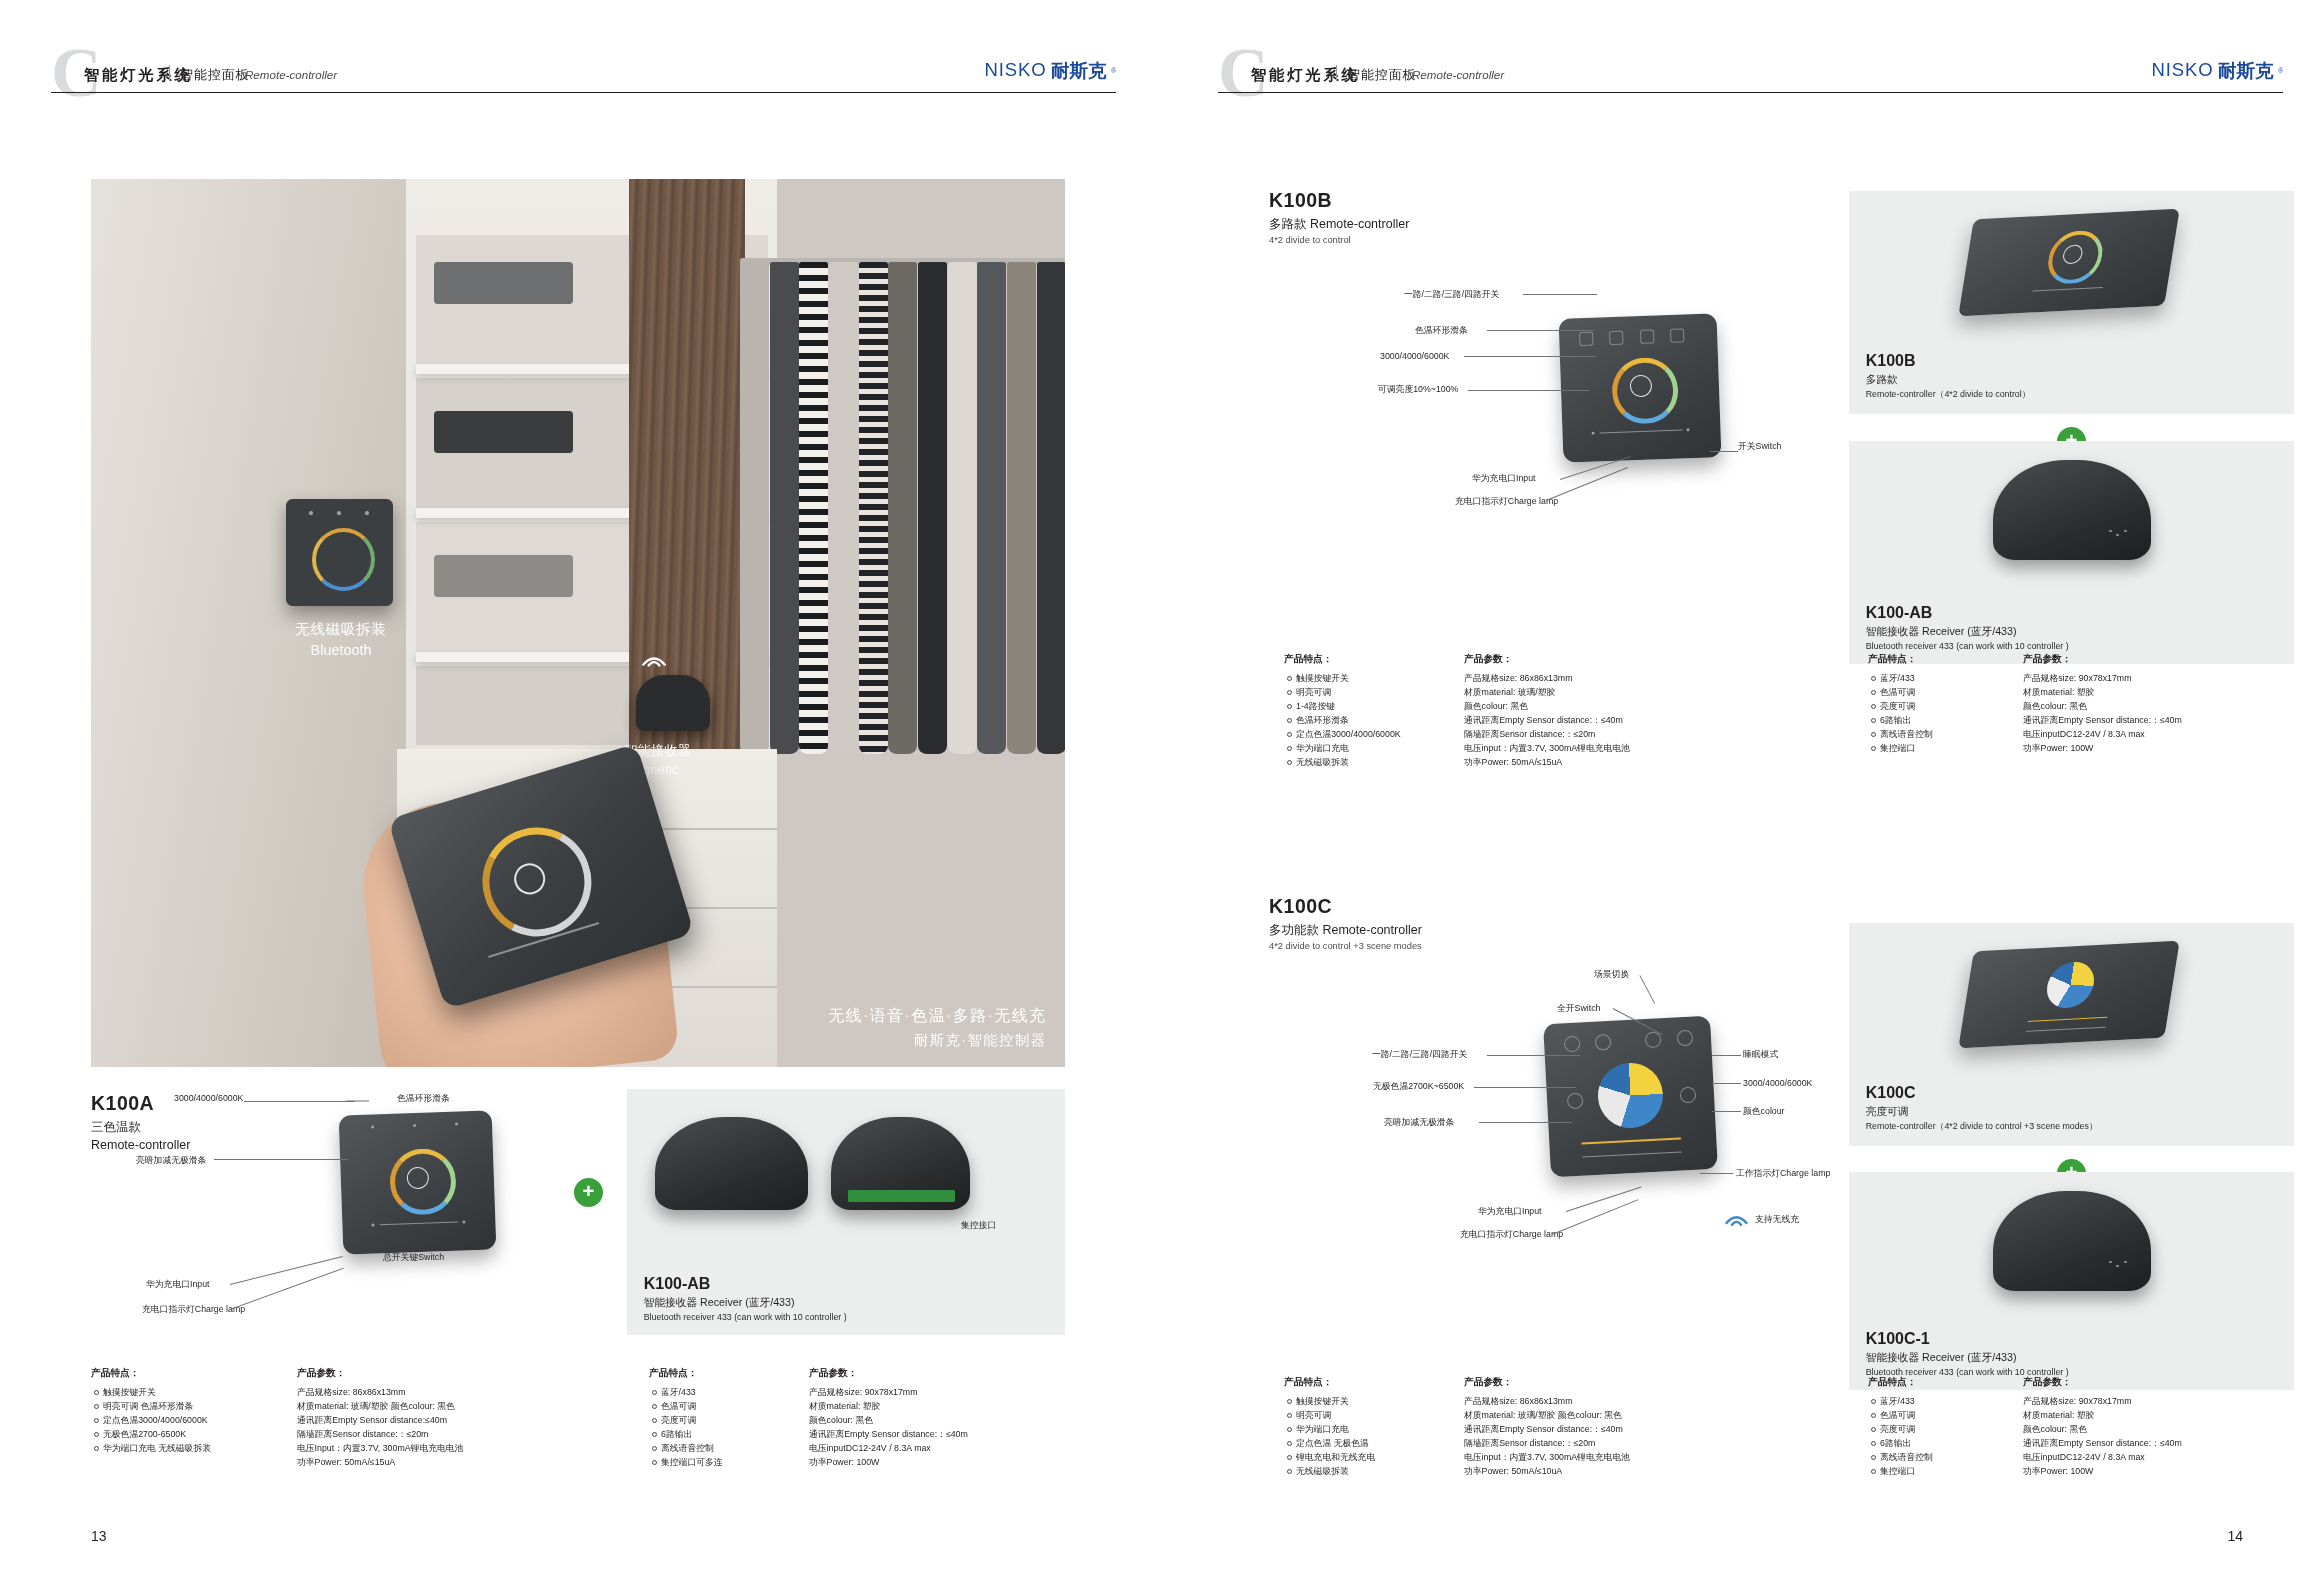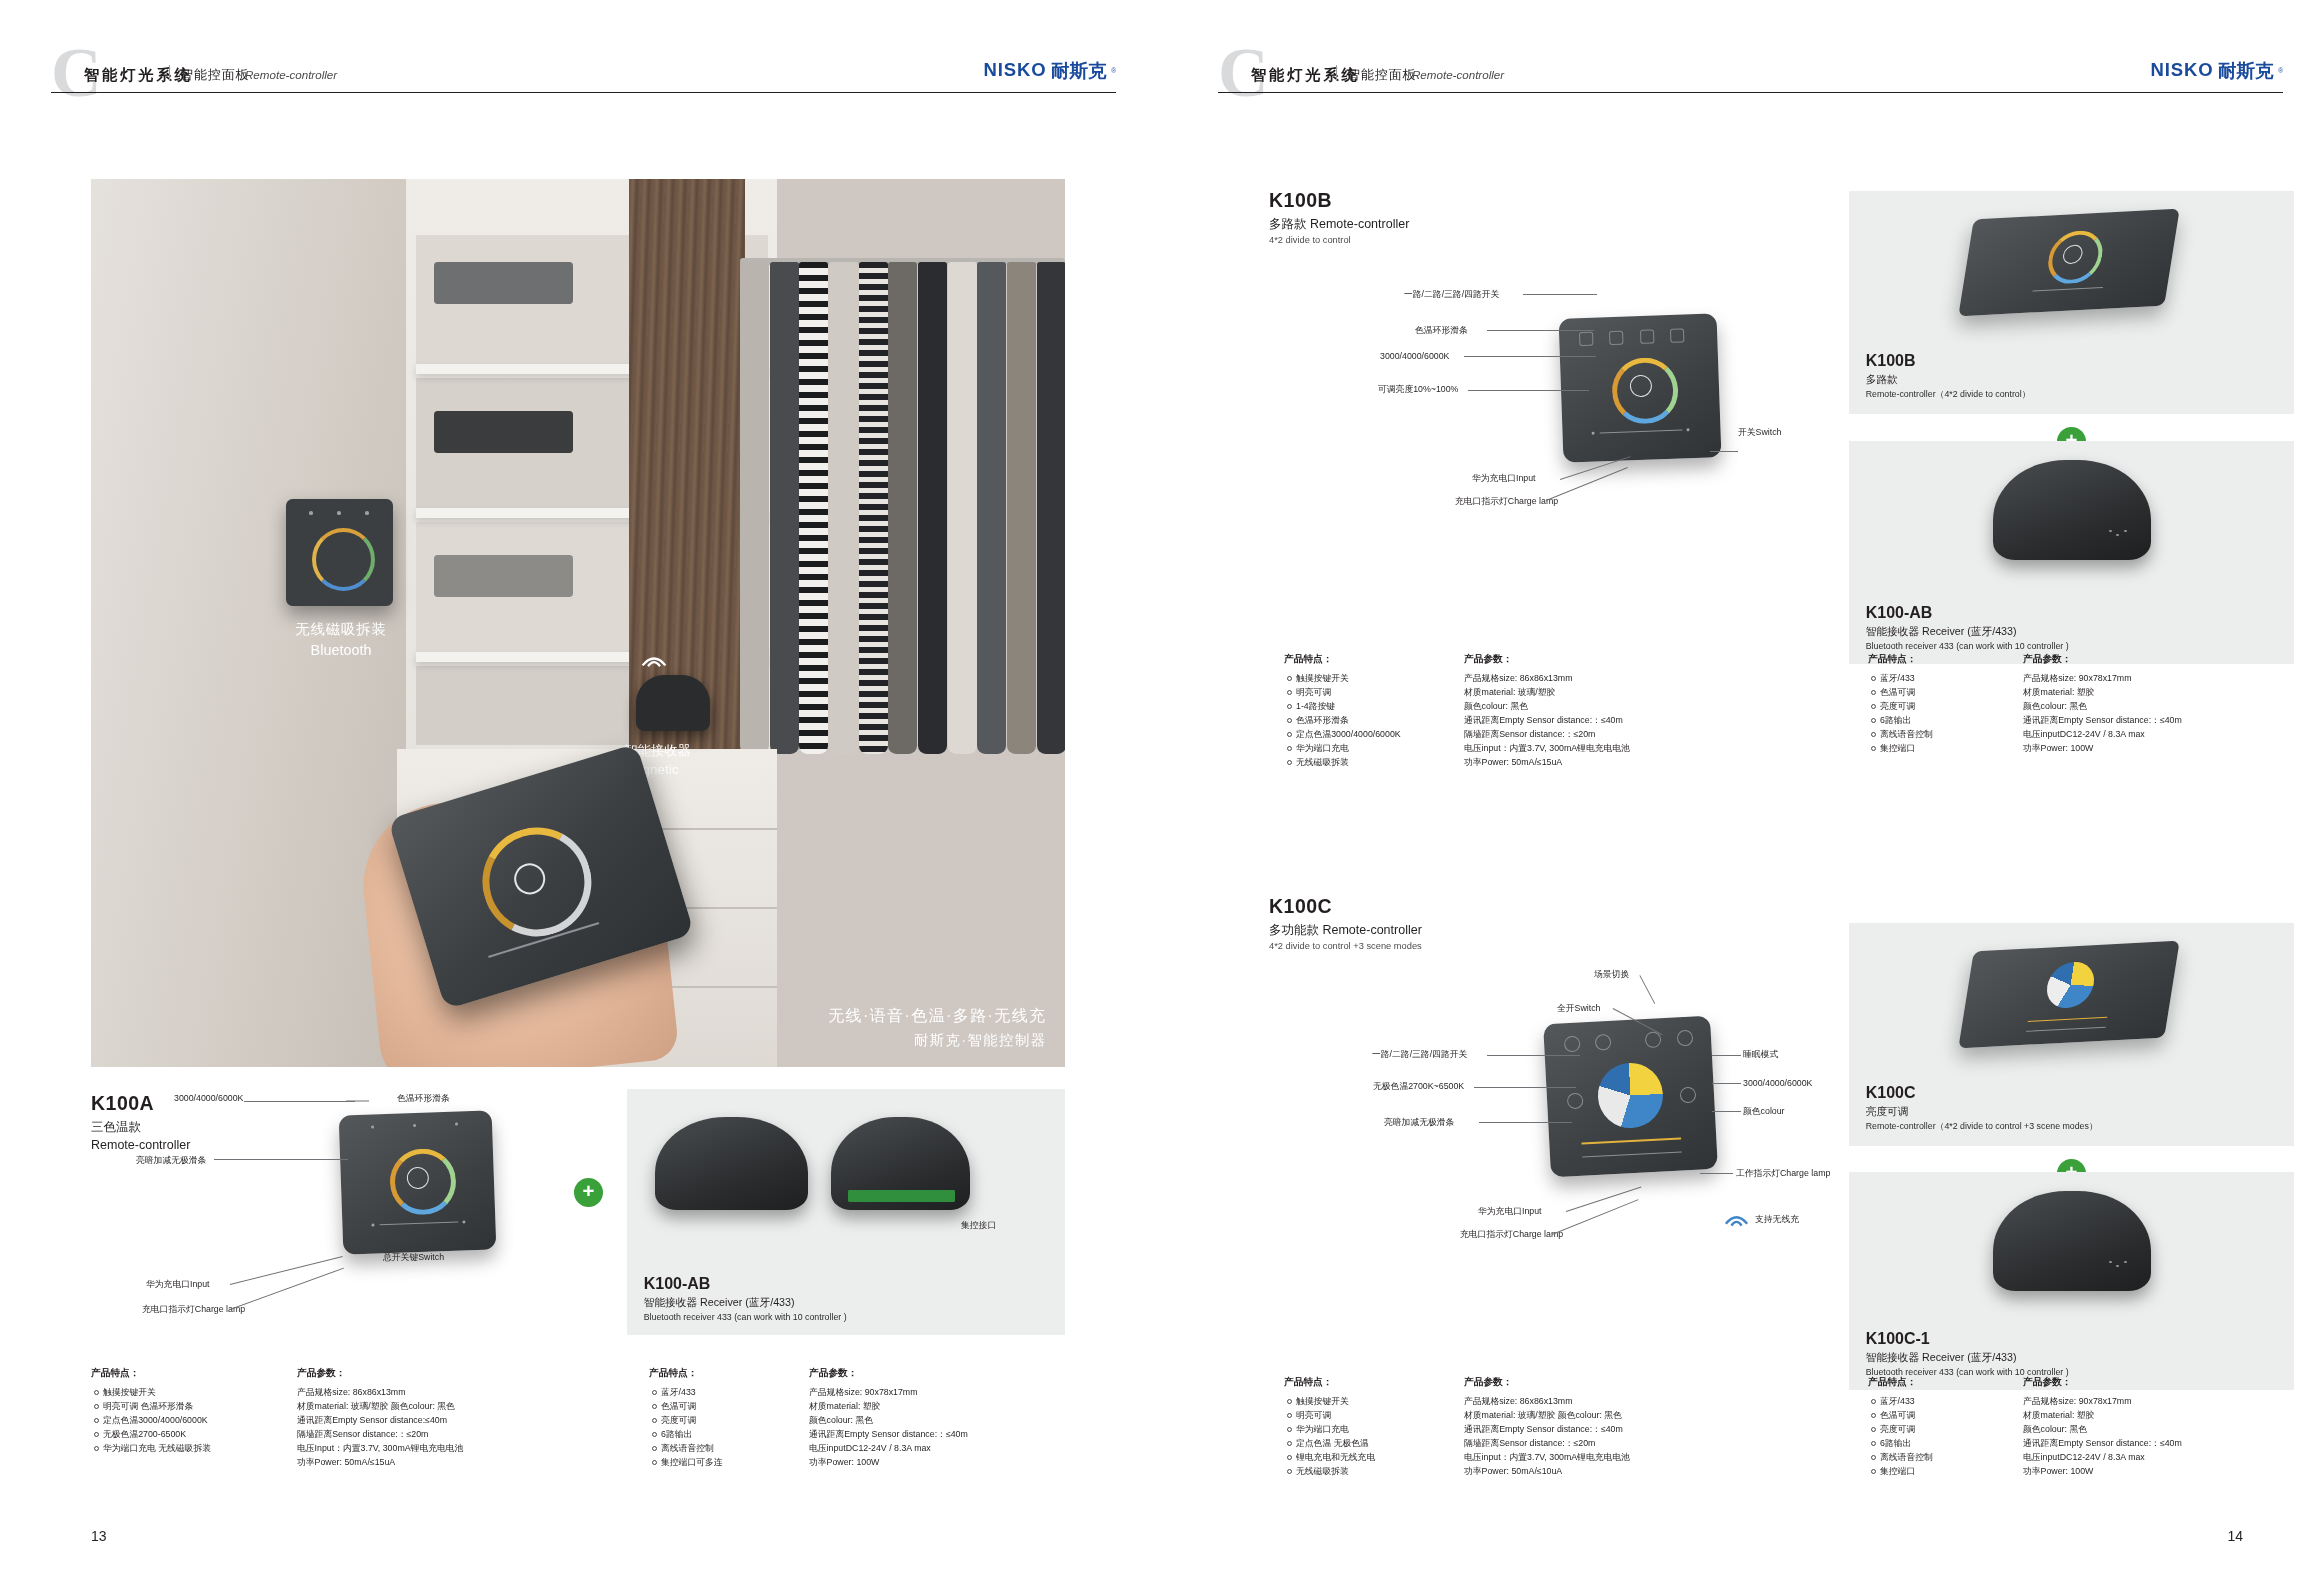--- a/index.html
+++ b/index.html
@@ -11,21 +11,21 @@
 
   
   .hdr{position:absolute;top:56px;left:51px;right:51px;height:51px;}
   .hdr .cmark{position:absolute;left:0;top:-17.6px;font-size:70px;line-height:70px;color:#d9dadb;font-weight:bold;font-family:"Liberation Serif",serif;}
   .hdr .t-cn{position:absolute;left:33px;top:9.3px;font-size:15.3px;letter-spacing:2.8px;font-weight:bold;color:#231f20;}
   .hdr .divider{position:absolute;left:118px;top:9.3px;width:0.9px;height:16px;background:#9a9b9c;}
   .hdr .t-cn2{position:absolute;left:129px;top:10.2px;font-size:13px;letter-spacing:0.9px;color:#231f20;}
   .hdr .t-en{position:absolute;left:194px;top:11.6px;font-size:11.6px;color:#4b4b4d;font-style:italic;}
   .hdr .rule{position:absolute;left:0;top:36px;right:0;height:1.4px;background:#231f20;}
   .brandwrap{position:absolute;right:0;top:1.9px;display:flex;align-items:center;gap:4.6px;}
-  .brand-n{font-size:18.5px;font-weight:bold;letter-spacing:0.9px;color:#1a4a9c;font-family:"Liberation Sans",sans-serif;}
+  .brand-n{font-size:18.5px;font-weight:normal;letter-spacing:0.9px;color:#1a4a9c;font-family:"Liberation Sans",sans-serif;}
   .brand-cn{font-size:18.5px;font-weight:bold;color:#1a4a9c;}
   .brand-r{font-size:6.5px;vertical-align:super;color:#1a4a9c;}
 
   
   .hero{position:absolute;left:91px;top:179px;width:974px;height:888px;overflow:hidden;background:#cfc8c2;}
   .hero .wall{position:absolute;left:0;top:0;width:315px;height:100%;background:linear-gradient(100deg,#e5e1dc 0%,#d3cdc6 60%,#c6bfb7 100%);}
   .hero .closet{position:absolute;left:315px;top:0;width:371px;height:100%;background:linear-gradient(180deg,#efece8 0%,#e2ded8 100%);}
   .hero .shelf{position:absolute;left:325px;width:352px;height:10.2px;background:#f4f2ef;box-shadow:0 3.7px 7.4px rgba(0,0,0,.15);}
   .hero .shelfbox{position:absolute;left:325px;width:352px;background:#b9b2aa;}
   .hero .woodpanel{position:absolute;left:538px;top:0;width:116px;height:100%;background:repeating-linear-gradient(92deg,#6b5443 0px,#7d6450 4.2px,#5e493b 8px,#73594a 12px);}
@@ -303,21 +303,21 @@
         <div class="ring3" style="left:51px;top:42px;width:56px;height:56px;border-width:5.1px;"></div>
         <div class="pwr" style="left:69px;top:59px;width:20.4px;height:20.4px;"></div>
         <div class="barline" style="left:37px;top:115px;width:83px;"></div>
         <div class="minidot" style="left:29px;top:114px;"></div>
         <div class="minidot" style="left:124px;top:114px;"></div>
       </div>
       <div class="callout" style="left:135px;top:29px;">一路/二路/三路/四路开关</div>
       <div class="callout" style="left:146px;top:65px;">色温环形滑条</div>
       <div class="callout" style="left:111px;top:91px;">3000/4000/6000K</div>
       <div class="callout" style="left:109px;top:124px;">可调亮度10%~100%</div>
-      <div class="callout" style="left:469px;top:167px;">开关Switch</div>
+      <div class="callout" style="left:469px;top:181px;">开关Switch</div>
       <div class="callout" style="left:203px;top:213px;">华为充电口Input</div>
       <div class="callout" style="left:186px;top:236px;">充电口指示灯Charge lamp</div>
       <div class="lead" style="left:254px;top:34px;width:74px;"></div>
       <div class="lead" style="left:218px;top:70px;width:107px;"></div>
       <div class="lead" style="left:195px;top:96px;width:132px;"></div>
       <div class="lead" style="left:199px;top:130px;width:121px;"></div>
       <div class="lead" style="left:441px;top:191px;width:28px;"></div>
       <div class="lead" style="left:291px;top:219px;width:74px;transform:rotate(-18deg);"></div>
       <div class="lead" style="left:277px;top:240px;width:88px;transform:rotate(-22deg);"></div>
     </div>

